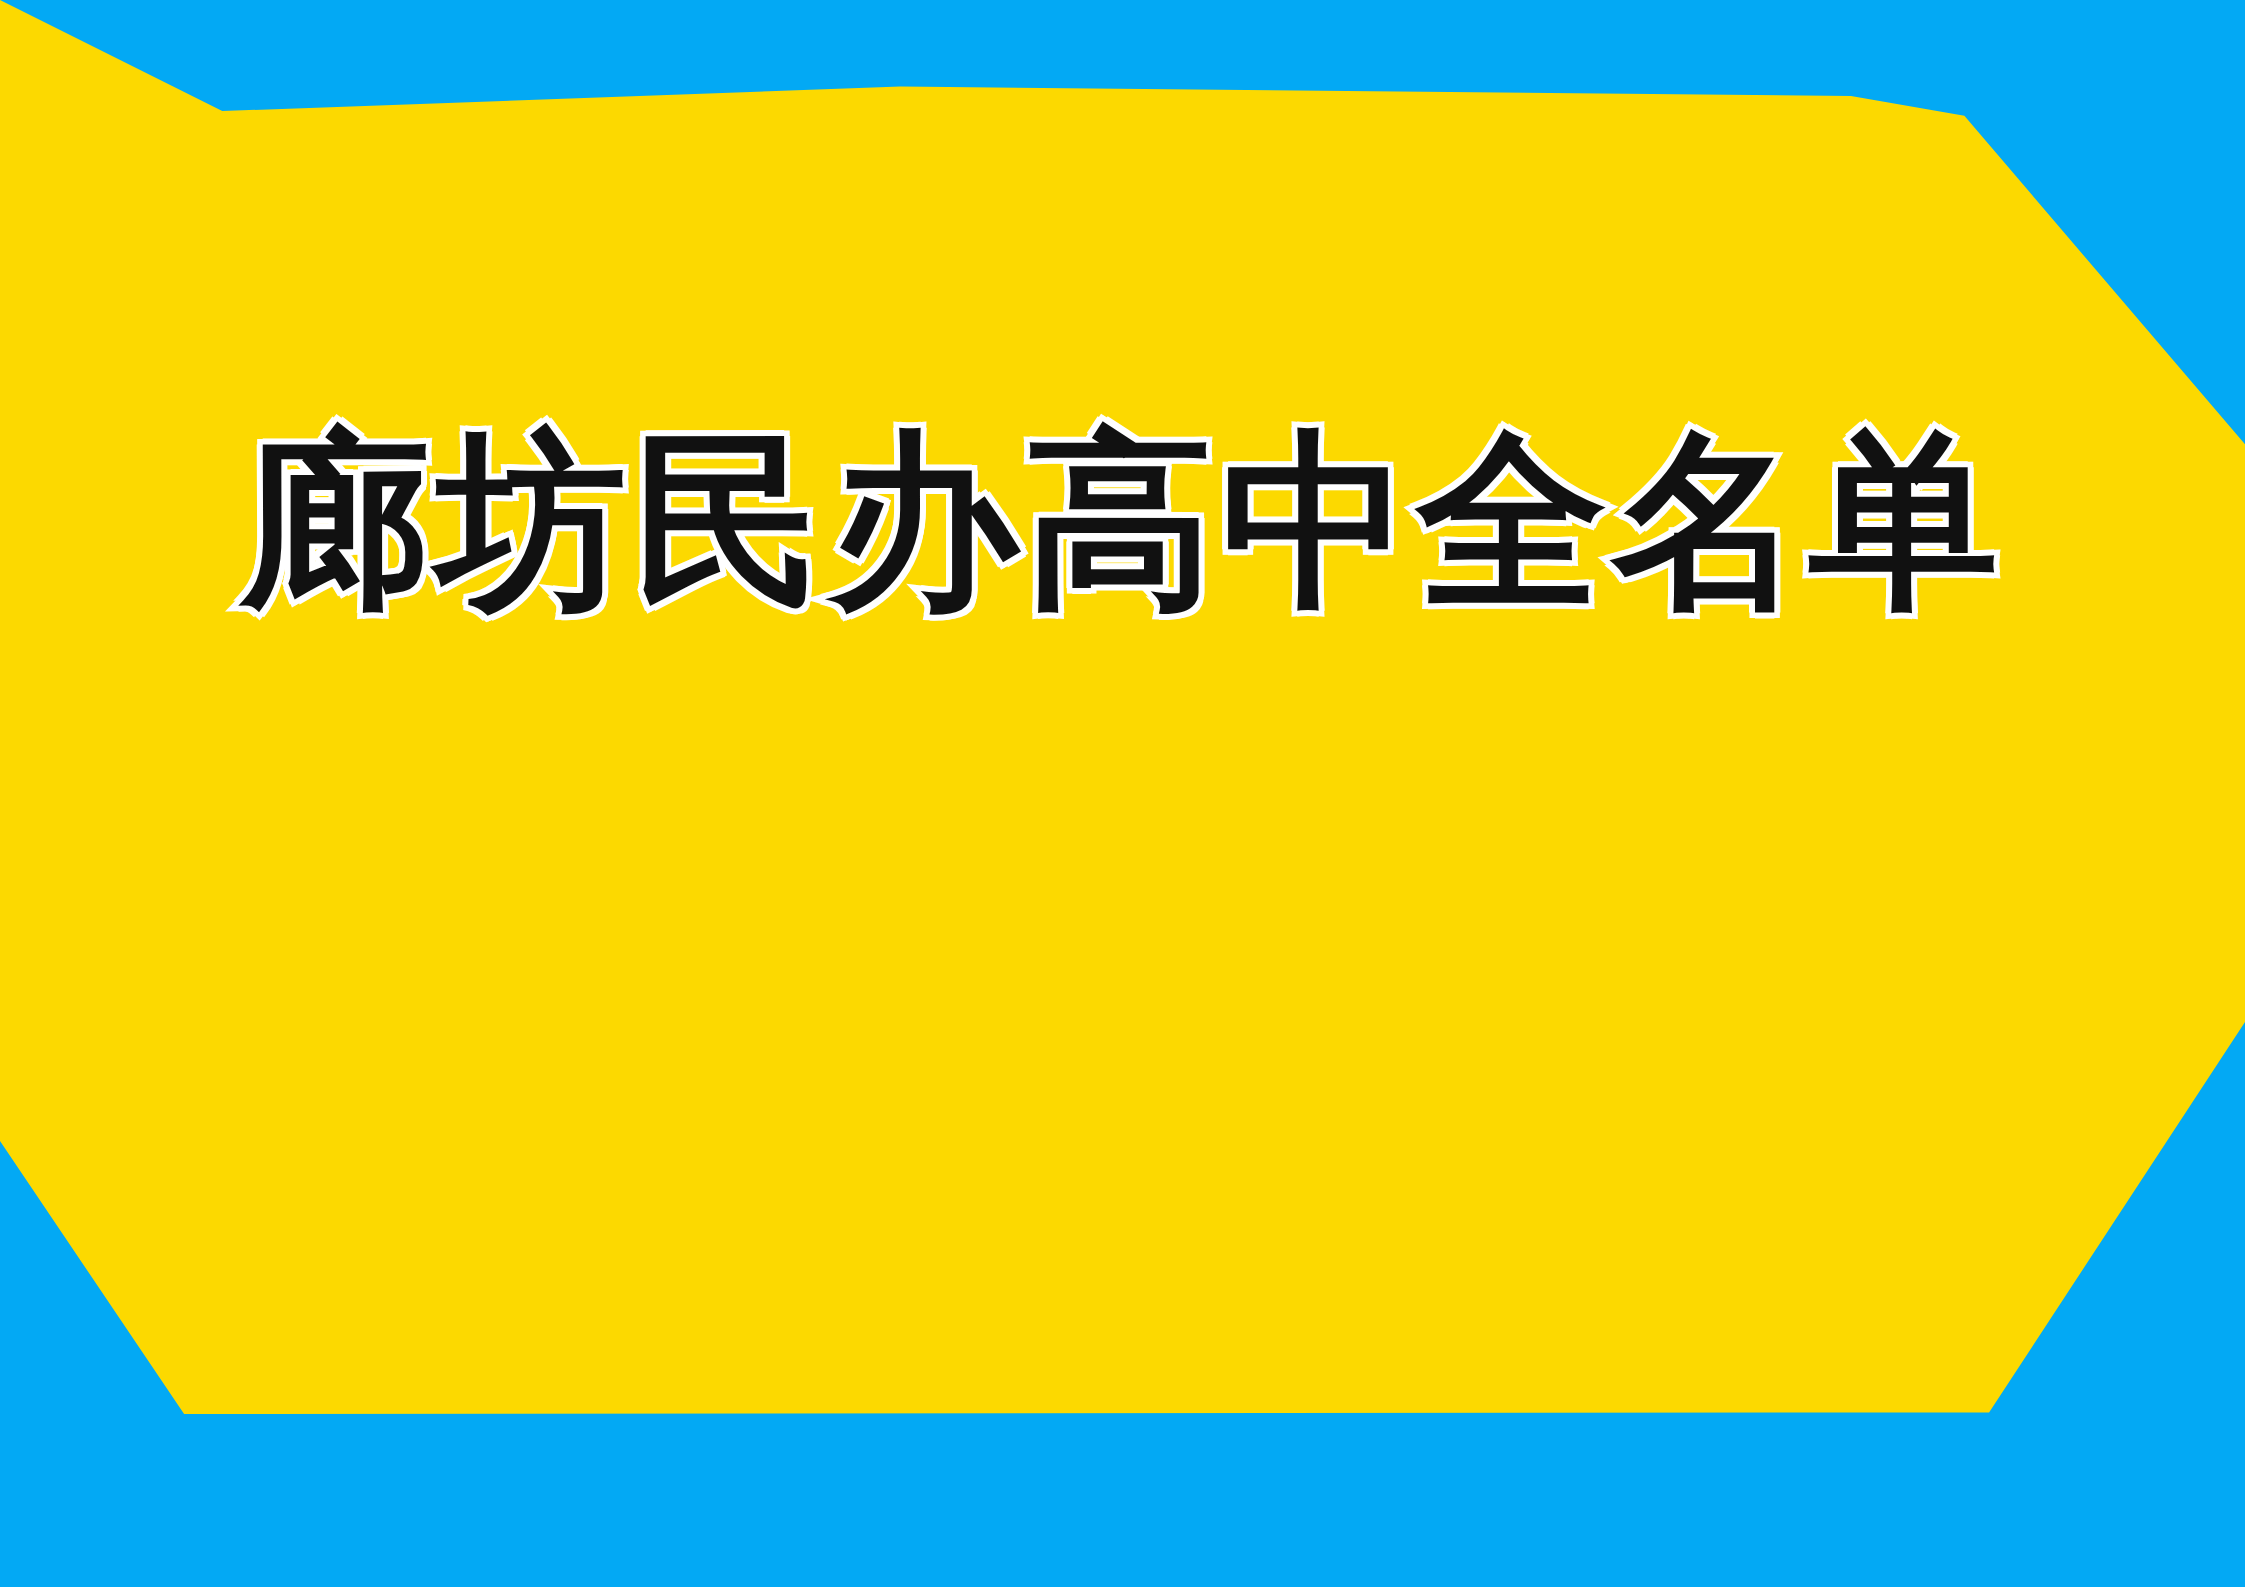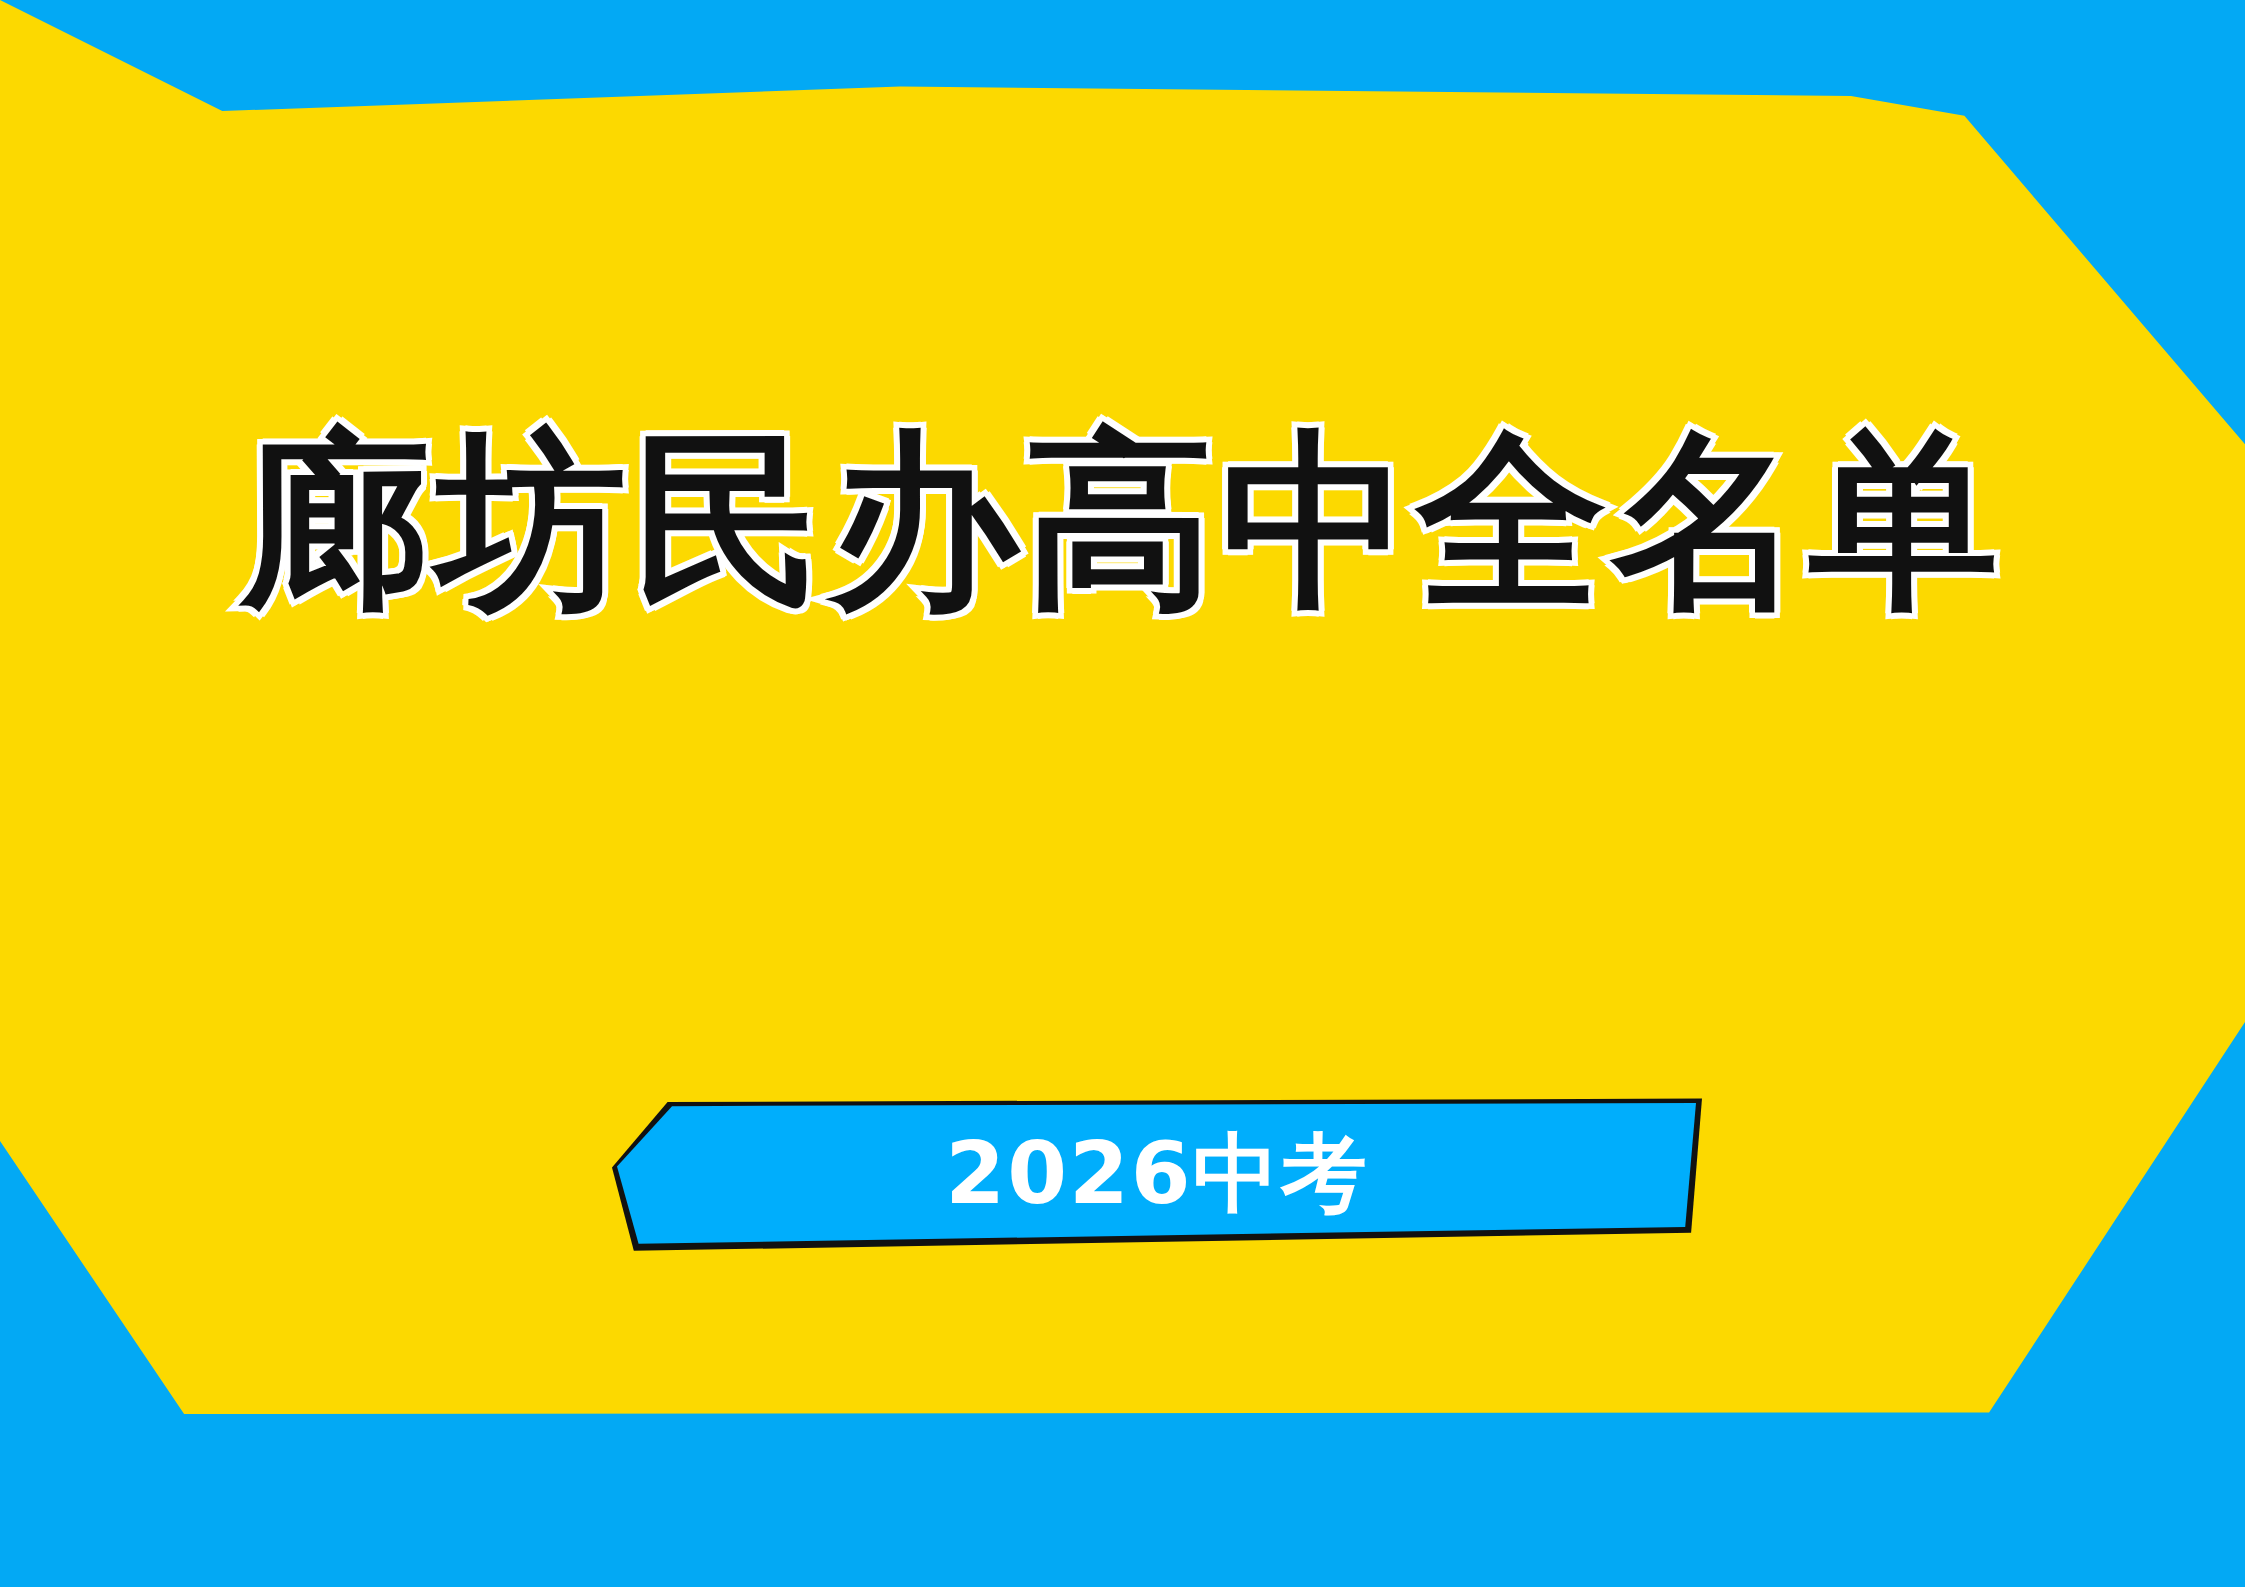--- a/index.html
+++ b/index.html
@@ -127,19 +127,14 @@
 <div id="poster">
 
   <div id="bg-blue"></div>
 
   <div id="yellow-shape"></div>
 
   <div id="headline">
     <span class="headline-line" id="headline-line-1">廊坊民办高中全名单</span>
   </div>
 
-  <div id="badge">
-    <div id="badge-outline"></div>
-    <div id="badge-fill"></div>
-    <div id="badge-label">2026中考</div>
-  </div>
 
 </div>
 
 </body></html>

